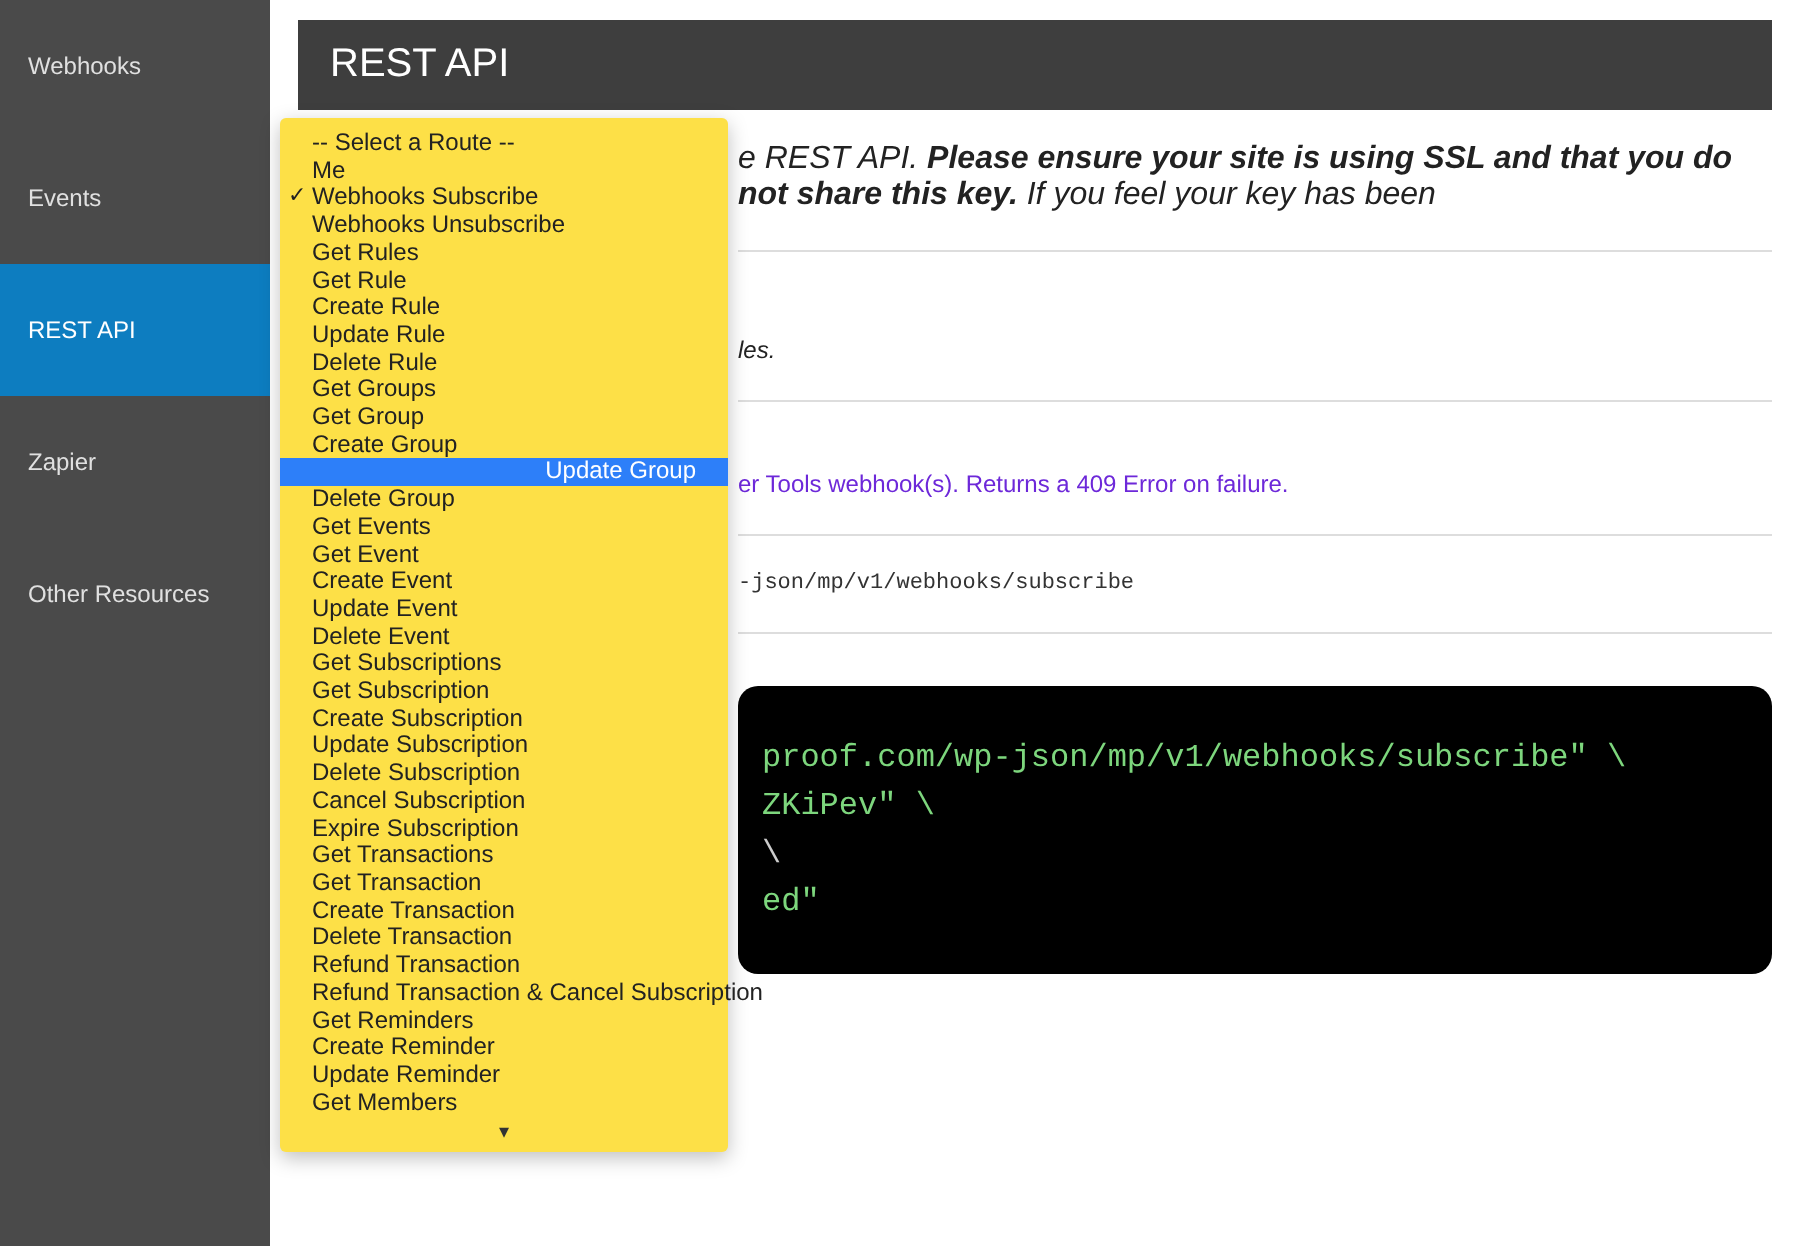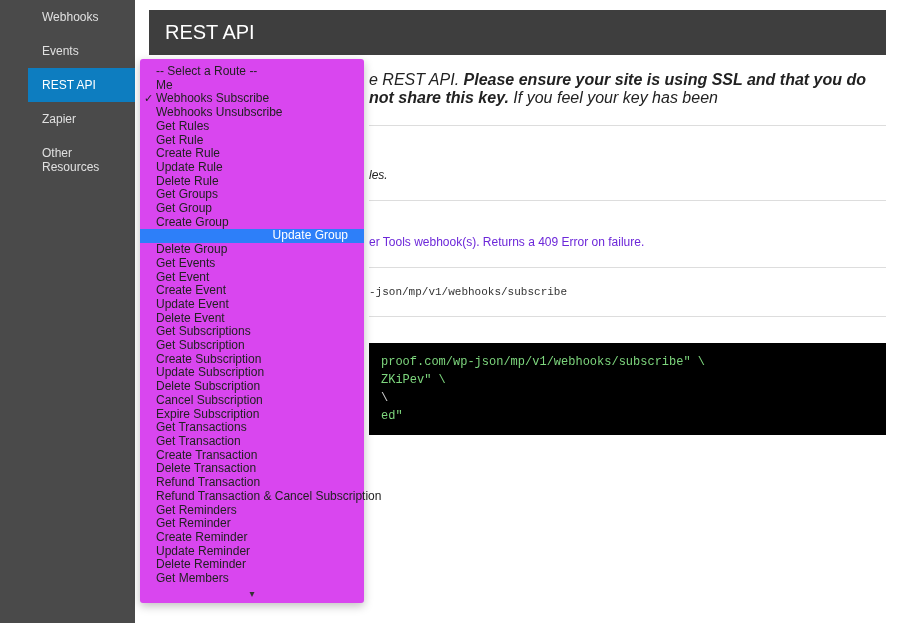--- a/index.html
+++ b/index.html
@@ -13,25 +13,24 @@
     }
     .sidebar {
       position: absolute;
       left: 0;
       top: 0;
       width: 135px;
       height: 100%;
       background: #4a4a4a;
     }
     .sidebar-item {
-      padding: 10px 14px;
+      padding: 26px 14px;
       color: #e0e0e0;
       font-size: 12px;
       cursor: pointer;
-      margin-left: 28px;
     }
     .sidebar-item.active {
       background: #0d7dc0;
       color: #fff;
     }
     .main {
       position: absolute;
       left: 135px;
       top: 0;
       right: 0;
@@ -73,33 +72,33 @@
     .endpoint-block {
       font-family: "Menlo", "Monaco", "Courier New", monospace;
       font-size: 11px;
       color: #333;
       margin: 18px 0 0 220px;
     }
     .code-block {
       background: #000;
       color: #ccc;
       font-family: "Menlo", "Monaco", "Courier New", monospace;
-      font-size: 12px;
-      padding: 10px 12px;
+      font-size: 16px;
+      padding: 24px 12px;
       margin: 26px 0 0 220px;
       line-height: 1.5;
-      border-radius: 0;
+      border-radius: 10px;
     }
     .code-green { color: #7dd67d; }
     .dropdown {
       position: absolute;
       left: 140px;
       top: 59px;
       width: 224px;
-      background: #d946ef;
+      background: #fde047;
       box-shadow: 0 3px 10px rgba(0,0,0,0.25);
       border-radius: 3px;
       font-size: 12px;
       color: #222;
       z-index: 10;
     }
     .dropdown-item {
       padding: 0px 16px;
       line-height: 13.7px;
       cursor: pointer;
@@ -192,19 +191,17 @@
     <div class="dropdown-item">Delete Subscription</div>
     <div class="dropdown-item">Cancel Subscription</div>
     <div class="dropdown-item">Expire Subscription</div>
     <div class="dropdown-item">Get Transactions</div>
     <div class="dropdown-item">Get Transaction</div>
     <div class="dropdown-item">Create Transaction</div>
     <div class="dropdown-item">Delete Transaction</div>
     <div class="dropdown-item">Refund Transaction</div>
     <div class="dropdown-item">Refund Transaction &amp; Cancel Subscription</div>
     <div class="dropdown-item">Get Reminders</div>
-    <div class="dropdown-item">Get Reminder</div>
     <div class="dropdown-item">Create Reminder</div>
     <div class="dropdown-item">Update Reminder</div>
-    <div class="dropdown-item">Delete Reminder</div>
     <div class="dropdown-item">Get Members</div>
     <div class="dropdown-footer">▾</div>
   </div>
 
 </body></html>

